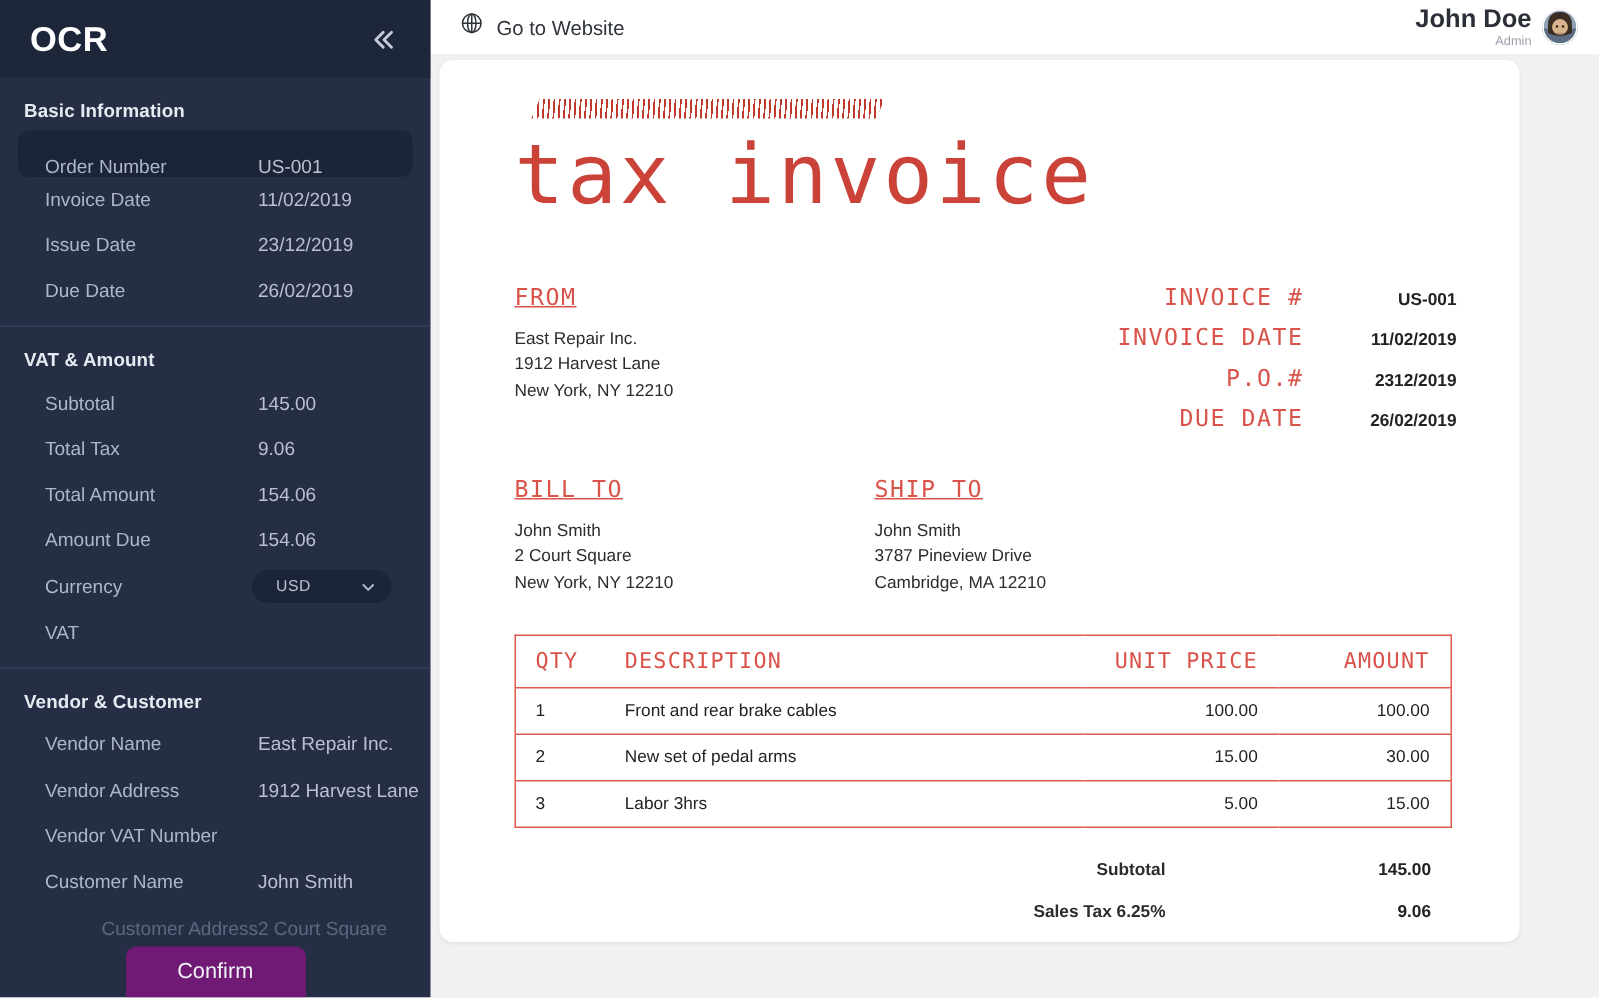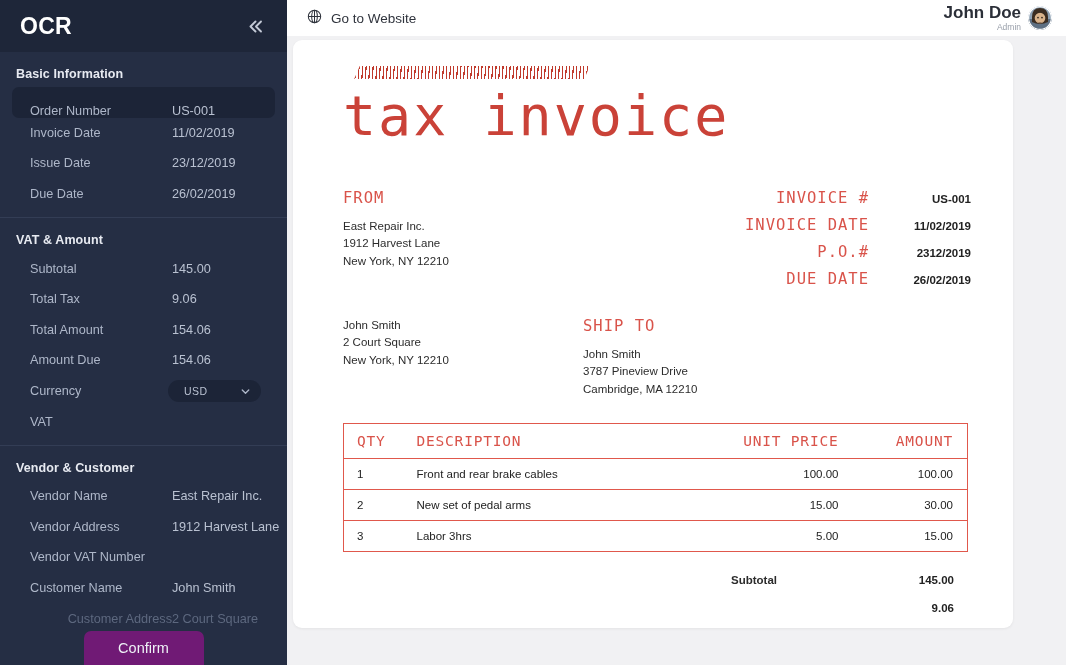--- a/index.html
+++ b/index.html
@@ -245,20 +245,21 @@
     line-height: 1;
     margin: 10px 0 0 0;
     font-weight: normal;
   }
 
   .mono-head {
     font-family: "DejaVu Sans Mono", "Liberation Mono", monospace;
     color: #d9534a;
     font-size: 15.5px;
     letter-spacing: 1px;
+    text-decoration: underline;
   }
 
   .blk-text {
     color: #2c2c2c;
     font-size: 11.5px;
     line-height: 1.52;
   }
 
   .row-from {
     display: flex;
@@ -532,20 +533,21 @@
                 <tr>
                   <td class="k">DUE DATE</td>
                   <td class="v">26/02/2019</td>
                 </tr>
               </tbody>
           </table>
         </div>
 
         <div class="row-billship">
           <div class="bill-col">
+            <span class="mono-head">BILL TO</span>
             <div class="blk-text" style="white-space:pre-line">John Smith
 2 Court Square
 New York, NY 12210</div>
           </div>
           <div class="ship-col">
             <span class="mono-head">SHIP TO</span>
             <div class="blk-text" style="white-space:pre-line">John Smith
 3787 Pineview Drive
 Cambridge, MA 12210</div>
           </div>
@@ -581,20 +583,21 @@
               </tr>
             </tbody>
         </table>
 
         <div class="totals" id="totals-body">
             <div class="totals-row">
               <span class="totals-label">Subtotal</span>
               <span class="totals-value">145.00</span>
             </div>
             <div class="totals-row">
+              <span class="totals-label">Sales Tax 6.25%</span>
               <span class="totals-value">9.06</span>
             </div>
           </div>
 
       </div>
     </div>
   </section>
 </div>
 
 </body></html>

